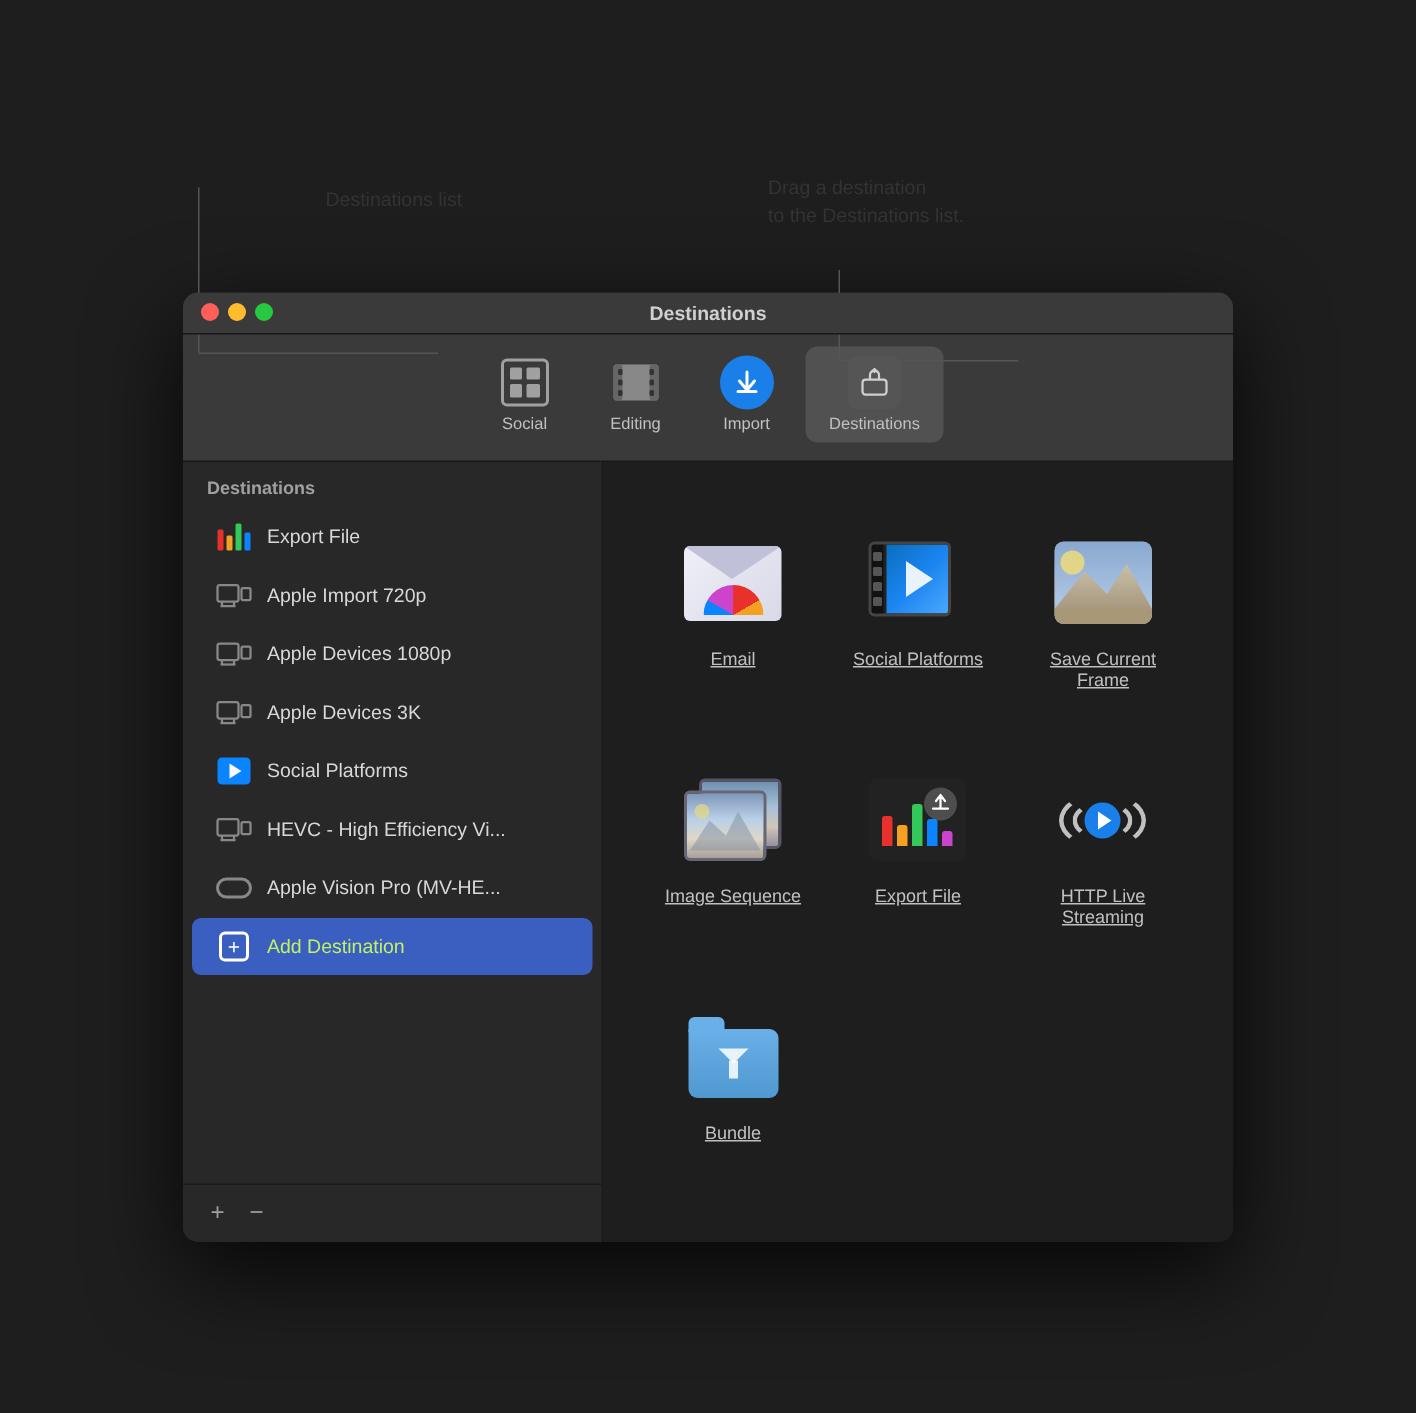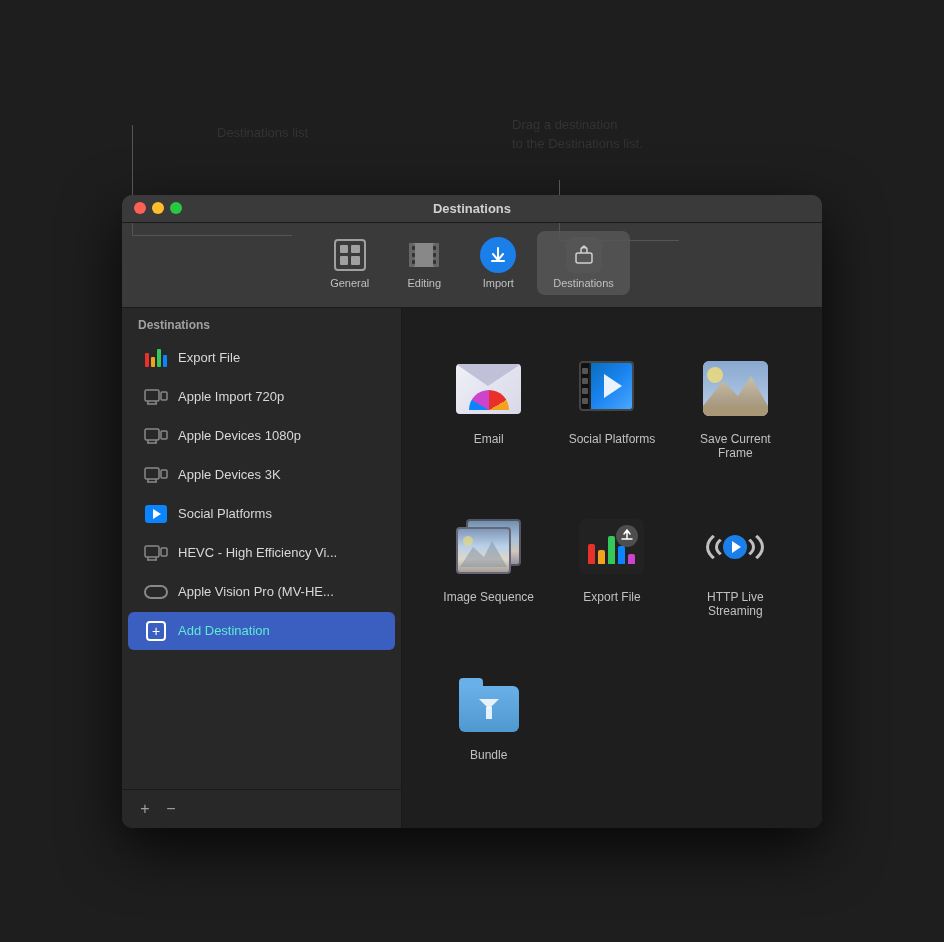--- a/index.html
+++ b/index.html
@@ -219,21 +219,21 @@
       align-items: center;
       justify-content: center;
     }
 
     .sidebar-item-label {
       font-size: 13px;
       color: #d8d8d8;
     }
 
     .sidebar-item.selected .sidebar-item-label {
-      color: #5eead4;
+      color: #bef264;
     }
 
     
     .icon-export-file {
       width: 22px;
       height: 18px;
       display: flex;
       align-items: flex-end;
       gap: 2px;
     }
@@ -340,20 +340,21 @@
       height: 70px;
       display: flex;
       align-items: center;
       justify-content: center;
     }
 
     .dest-label {
       font-size: 12px;
       color: #c0c0c0;
       text-align: center;
+      text-decoration: underline;
     }
     .email-envelope {
       width: 65px;
       height: 50px;
       background: linear-gradient(135deg, #f0f0f8 0%, #d8d8e8 100%);
       border-radius: 4px;
       position: relative;
       overflow: hidden;
     }
     .email-flap {
@@ -663,21 +664,21 @@
 
       <div class="toolbar-item">
         <div class="toolbar-icon">
           <div class="icon-general">
             <div></div>
               <div></div>
               <div></div>
               <div></div>
           </div>
         </div>
-        <span class="toolbar-label">General</span>
+        <span class="toolbar-label">Social</span>
       </div>
 
       <div class="toolbar-item">
         <div class="toolbar-icon">
           <svg width="34" height="28" viewBox="0 0 34 28">
             <rect x="2" y="2" width="30" height="24" rx="2" fill="#888"></rect>
             <rect x="2" y="2" width="6" height="24" fill="#666" rx="2"></rect>
             <rect x="26" y="2" width="6" height="24" fill="#666" rx="2"></rect>
             <rect x="5" y="5" width="3" height="4" rx="1" fill="#333"></rect>
             <rect x="5" y="12" width="3" height="4" rx="1" fill="#333"></rect>

